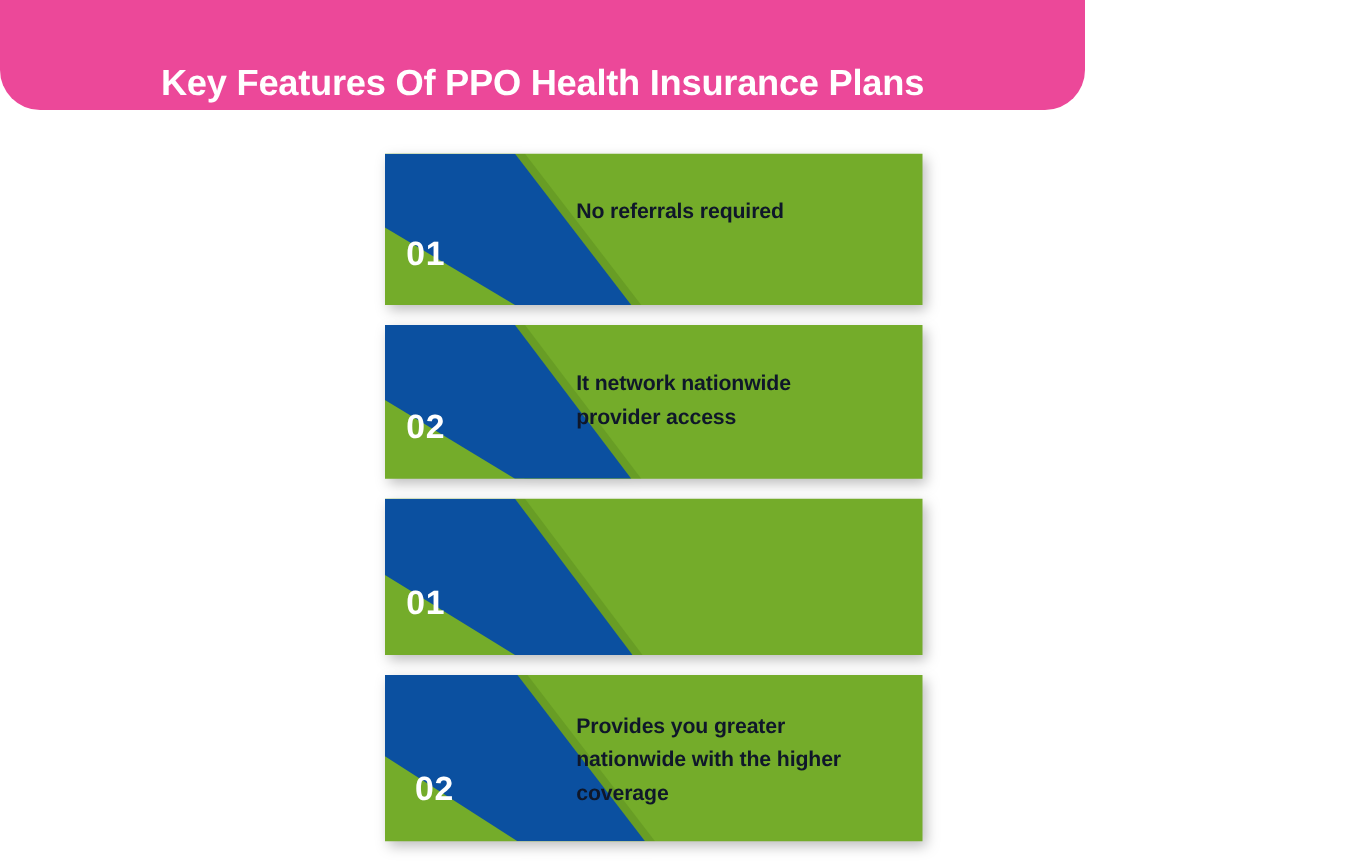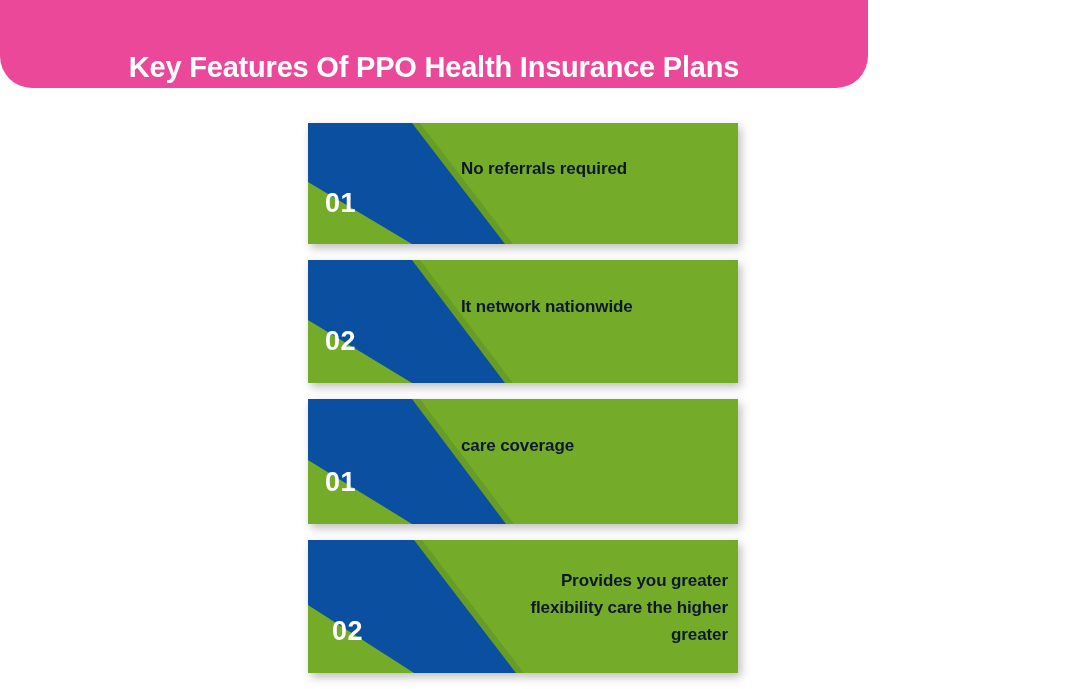--- a/index.html
+++ b/index.html
@@ -132,36 +132,36 @@
       <span>No referrals required</span>
     </div>
   </div>
 
   <div class="feature-card card-h-123">
     <div class="chevron-shadow" style="clip-path: polygon(0 0, 112px 0, 205px 123px, 112px 123px, 0 60px);"></div>
     <div class="chevron-blue" style="clip-path: polygon(0 0, 104px 0, 197px 123px, 104px 123px, 0 60px);"></div>
     <div class="card-number" style="bottom: 28px;">02</div>
     <div class="card-text" style="top: 33px;">
       <span>It network nationwide</span>
+      <span>provider access</span>
     </div>
   </div>
 
   <div class="feature-card card-h-125">
     <div class="chevron-shadow" style="clip-path: polygon(0 0, 112px 0, 206px 125px, 112px 125px, 0 61px);"></div>
     <div class="chevron-blue" style="clip-path: polygon(0 0, 104px 0, 198px 125px, 104px 125px, 0 61px);"></div>
     <div class="card-number" style="bottom: 28px;">01</div>
     <div class="card-text" style="top: 33px;">
-      <span>care coverage</span>
     </div>
   </div>
 
   <div class="feature-card card-h-133">
     <div class="chevron-shadow" style="clip-path: polygon(0 0, 114px 0, 216px 133px, 114px 133px, 0 65px);"></div>
     <div class="chevron-blue" style="clip-path: polygon(0 0, 106px 0, 208px 133px, 106px 133px, 0 65px);"></div>
     <div class="card-number" style="bottom: 28px; left: 24px;">02</div>
-    <div class="card-text" style="top: 27px; text-align: right;">
+    <div class="card-text" style="top: 27px;">
       <span>Provides you greater</span>
-      <span>flexibility care the higher</span>
-      <span>greater</span>
+      <span>nationwide with the higher</span>
+      <span>coverage</span>
     </div>
   </div>
 
 </div>
 
 </body></html>

